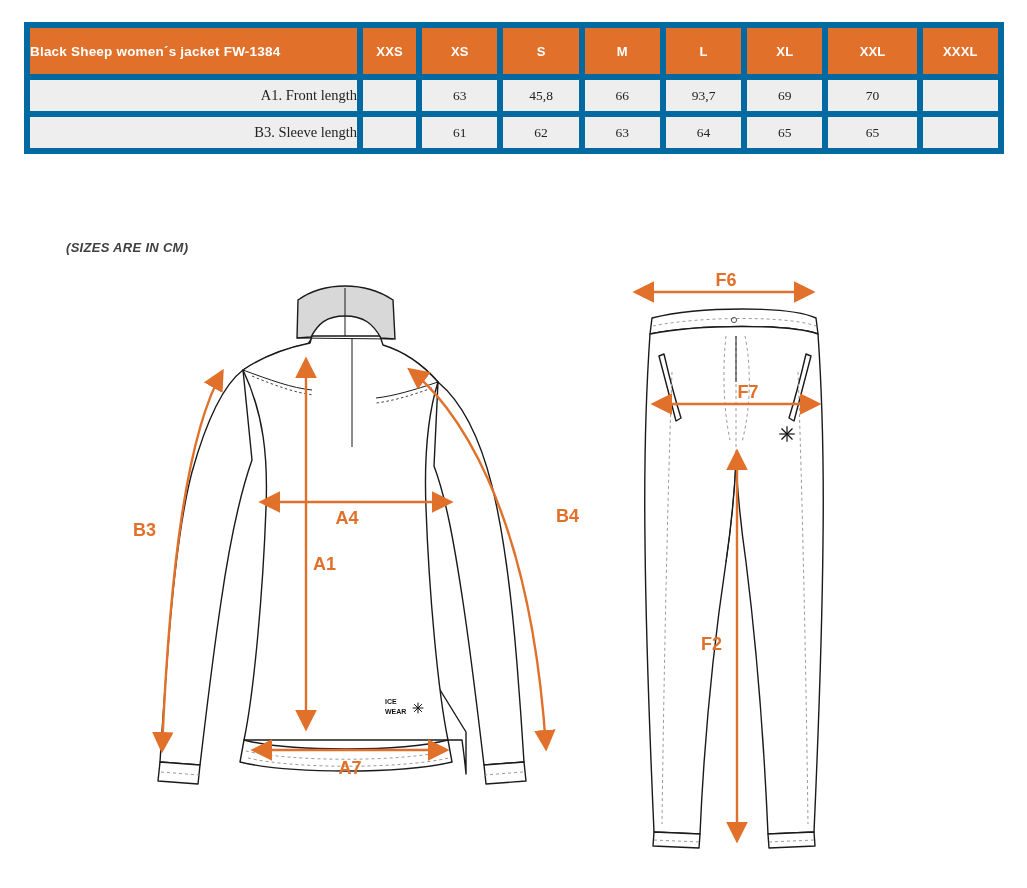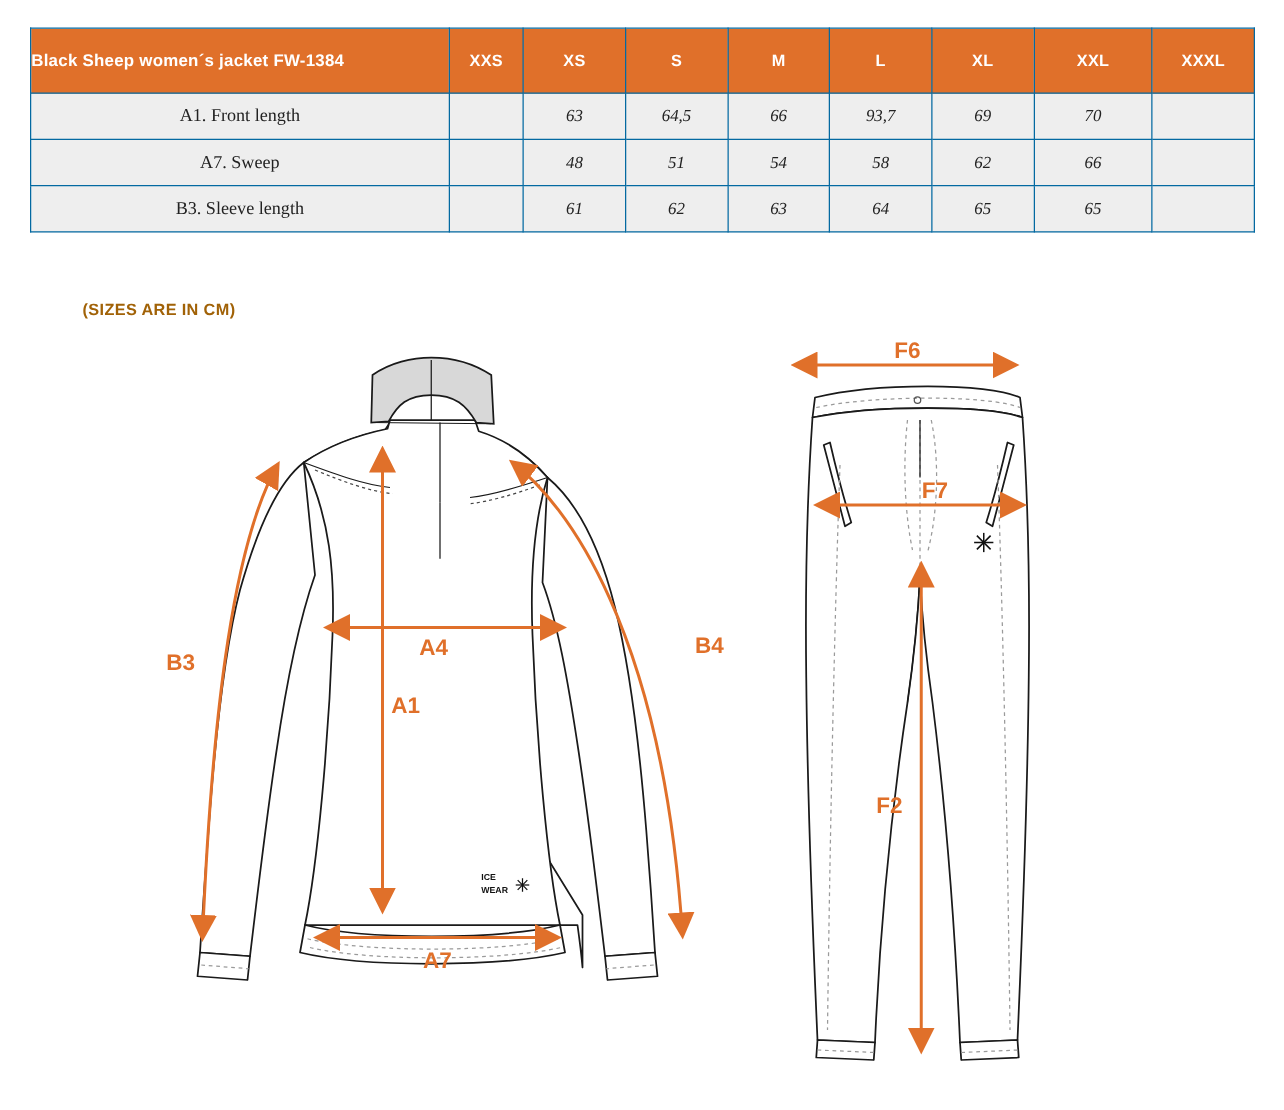--- a/index.html
+++ b/index.html
@@ -20,21 +20,21 @@
   
   #size-table {
     position: absolute;
     left: 24px;
     top: 22px;
     width: 980px;
     border-collapse: collapse;
     table-layout: fixed;
   }
   #size-table td, #size-table th {
-    border: 1px solid #0369a1;
+    border: 6px solid #0369a1;
     padding: 0;
     margin: 0;
   }
   .hdr-cell {
     background: #e0702a;
     color: #ffffff;
     font-weight: bold;
     font-size: 13px;
     text-align: center;
     height: 52px;
@@ -44,43 +44,43 @@
   .hdr-title {
     text-align: left;
     padding-left: 18px;
     font-size: 13.5px;
   }
   .row-label {
     background: #eeeeee;
     color: #222222;
     font-family: "Liberation Serif", serif;
     font-size: 14.5px;
-    text-align: center;
+    text-align: right;
     padding-left: 18px;
     height: 37px;
     vertical-align: middle;
   }
   .row-val {
     background: #eeeeee;
     color: #222222;
     font-family: "Liberation Serif", serif;
     font-size: 13.5px;
     text-align: center;
     height: 37px;
     vertical-align: middle;
-    font-style: italic;
   }
   .note {
     position: absolute;
     left: 66px;
     top: 240px;
-    color: #a16207;
+    color: #404040;
     font-size: 13px;
     font-weight: bold;
     letter-spacing: .3px;
+    font-style: italic;
   }
 
   
   #diagram {
     position: absolute;
     left: 0;
     top: 262px;
     width: 1027px;
     height: 626px;
   }
@@ -122,36 +122,25 @@
         <th class="hdr-cell" style="width:81px">XL</th>
         <th class="hdr-cell" style="width:94px">XXL</th>
         <th class="hdr-cell" style="width:81px">XXXL</th>
       </tr>
     </thead>
     <tbody>
       <tr>
         <td class="row-label">A1. Front length</td>
         <td class="row-val"></td>
         <td class="row-val">63</td>
-        <td class="row-val">64,5</td>
+        <td class="row-val">45,8</td>
         <td class="row-val">66</td>
         <td class="row-val">93,7</td>
         <td class="row-val">69</td>
         <td class="row-val">70</td>
-        <td class="row-val"></td>
-      </tr>
-      <tr>
-        <td class="row-label">A7. Sweep</td>
-        <td class="row-val"></td>
-        <td class="row-val">48</td>
-        <td class="row-val">51</td>
-        <td class="row-val">54</td>
-        <td class="row-val">58</td>
-        <td class="row-val">62</td>
-        <td class="row-val">66</td>
         <td class="row-val"></td>
       </tr>
       <tr>
         <td class="row-label">B3. Sleeve length</td>
         <td class="row-val"></td>
         <td class="row-val">61</td>
         <td class="row-val">62</td>
         <td class="row-val">63</td>
         <td class="row-val">64</td>
         <td class="row-val">65</td>

